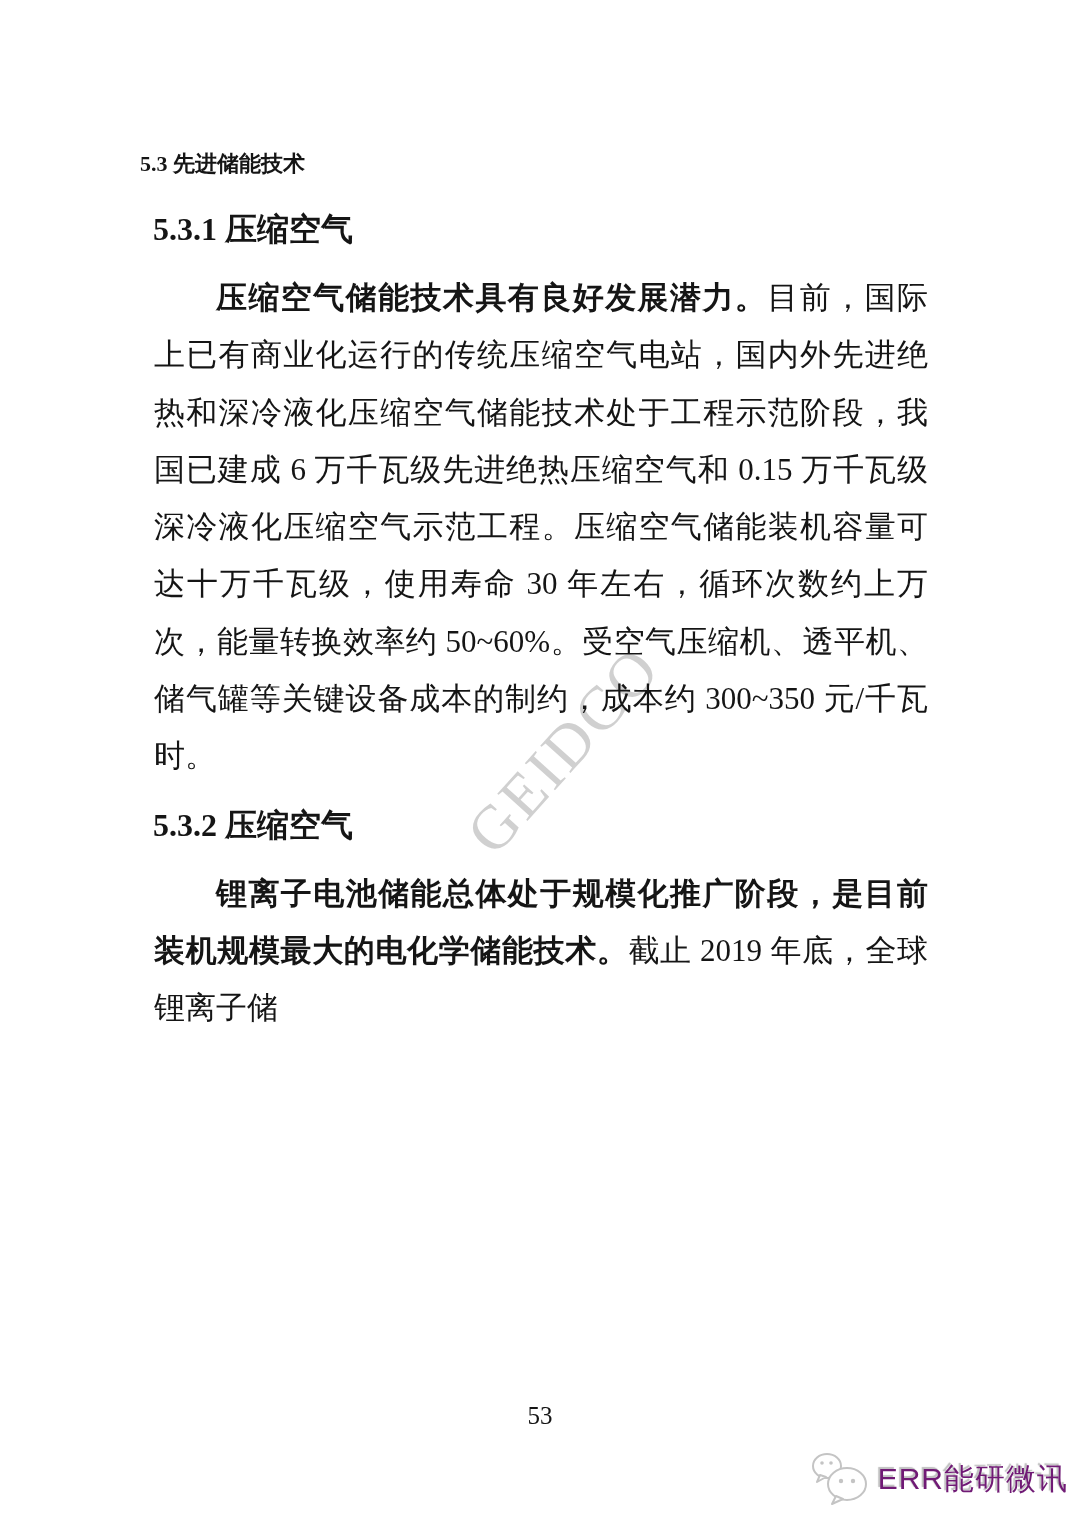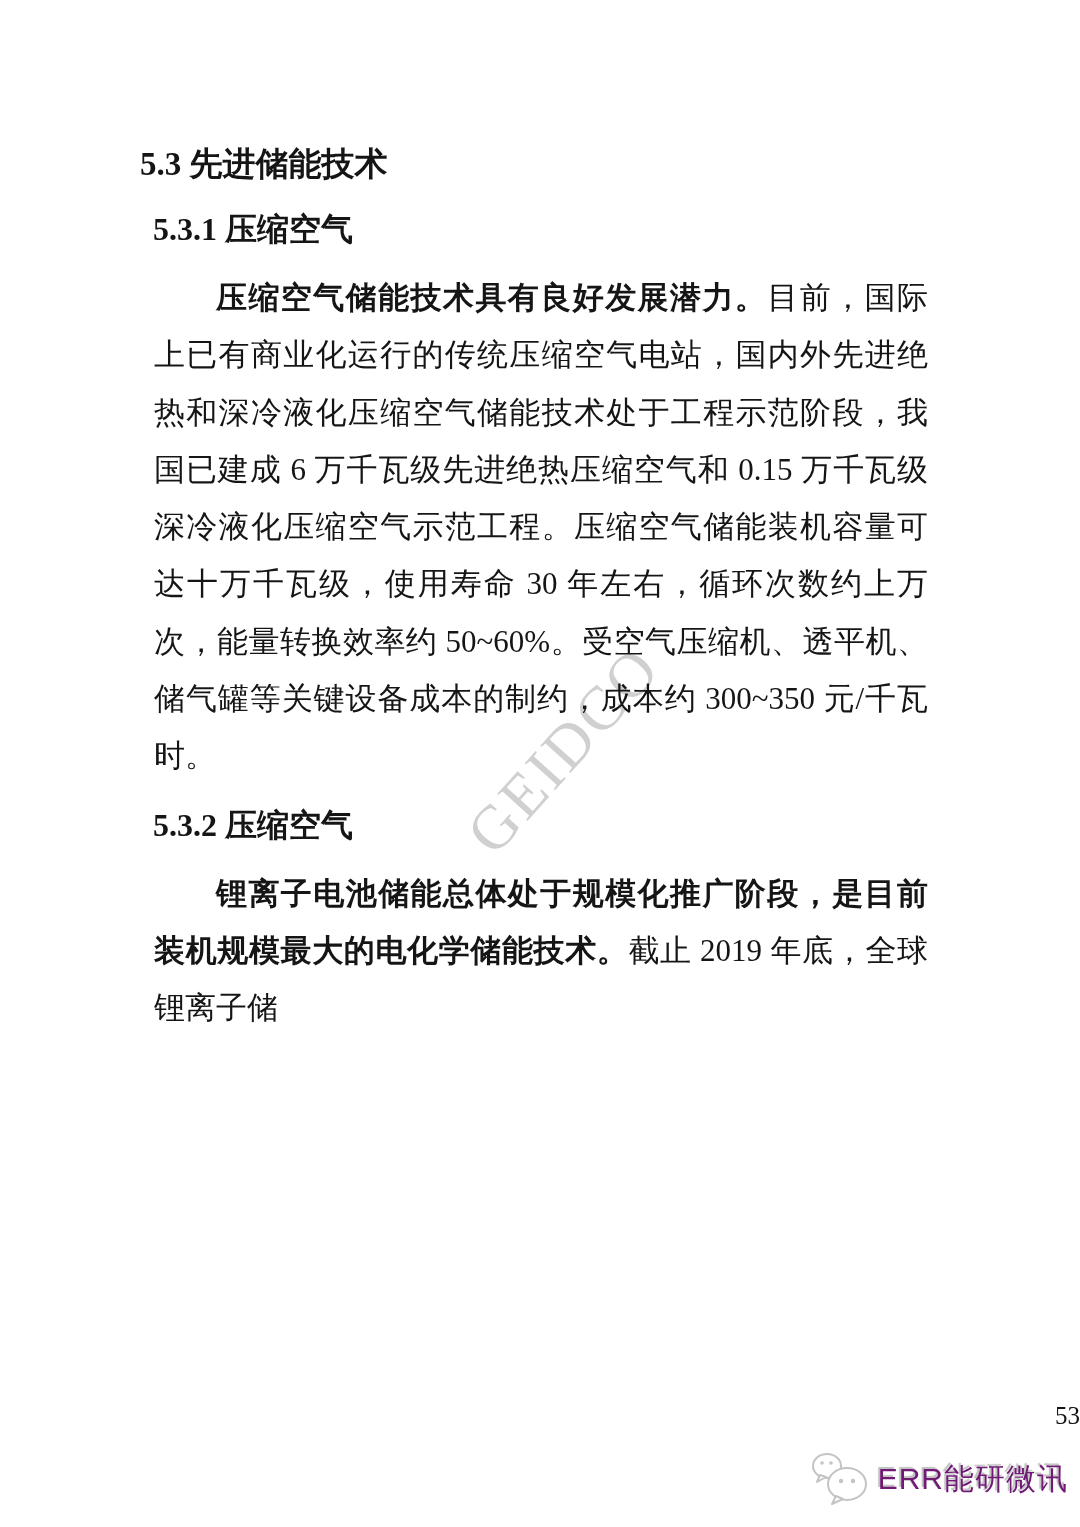--- a/index.html
+++ b/index.html
@@ -33,21 +33,21 @@
 
   .content {
     position: absolute;
     left: 140px;
     top: 138px;
     width: 802px;
     z-index: 2;
   }
 
   .heading-1 {
-    font-size: 33px;
+    font-size: 22px;
     font-weight: 700;
     line-height: 52px;
     margin: 0;
   }
   .heading-2 {
     font-size: 32px;
     font-weight: 700;
     line-height: 52px;
     margin: 13px;
   }
@@ -59,21 +59,21 @@
     text-indent: 2em;
     margin: 14px;
   }
   .para b { font-weight: 700; }
 
   .page-number {
     position: absolute;
     left: 0;
     top: 1402px;
     width: 100%;
-    text-align: right;
+    text-align: center;
     font-size: 25px;
     z-index: 2;
   }
 
   
   .brand {
     position: absolute;
     right: 12px;
     bottom: 20px;
     display: flex;

